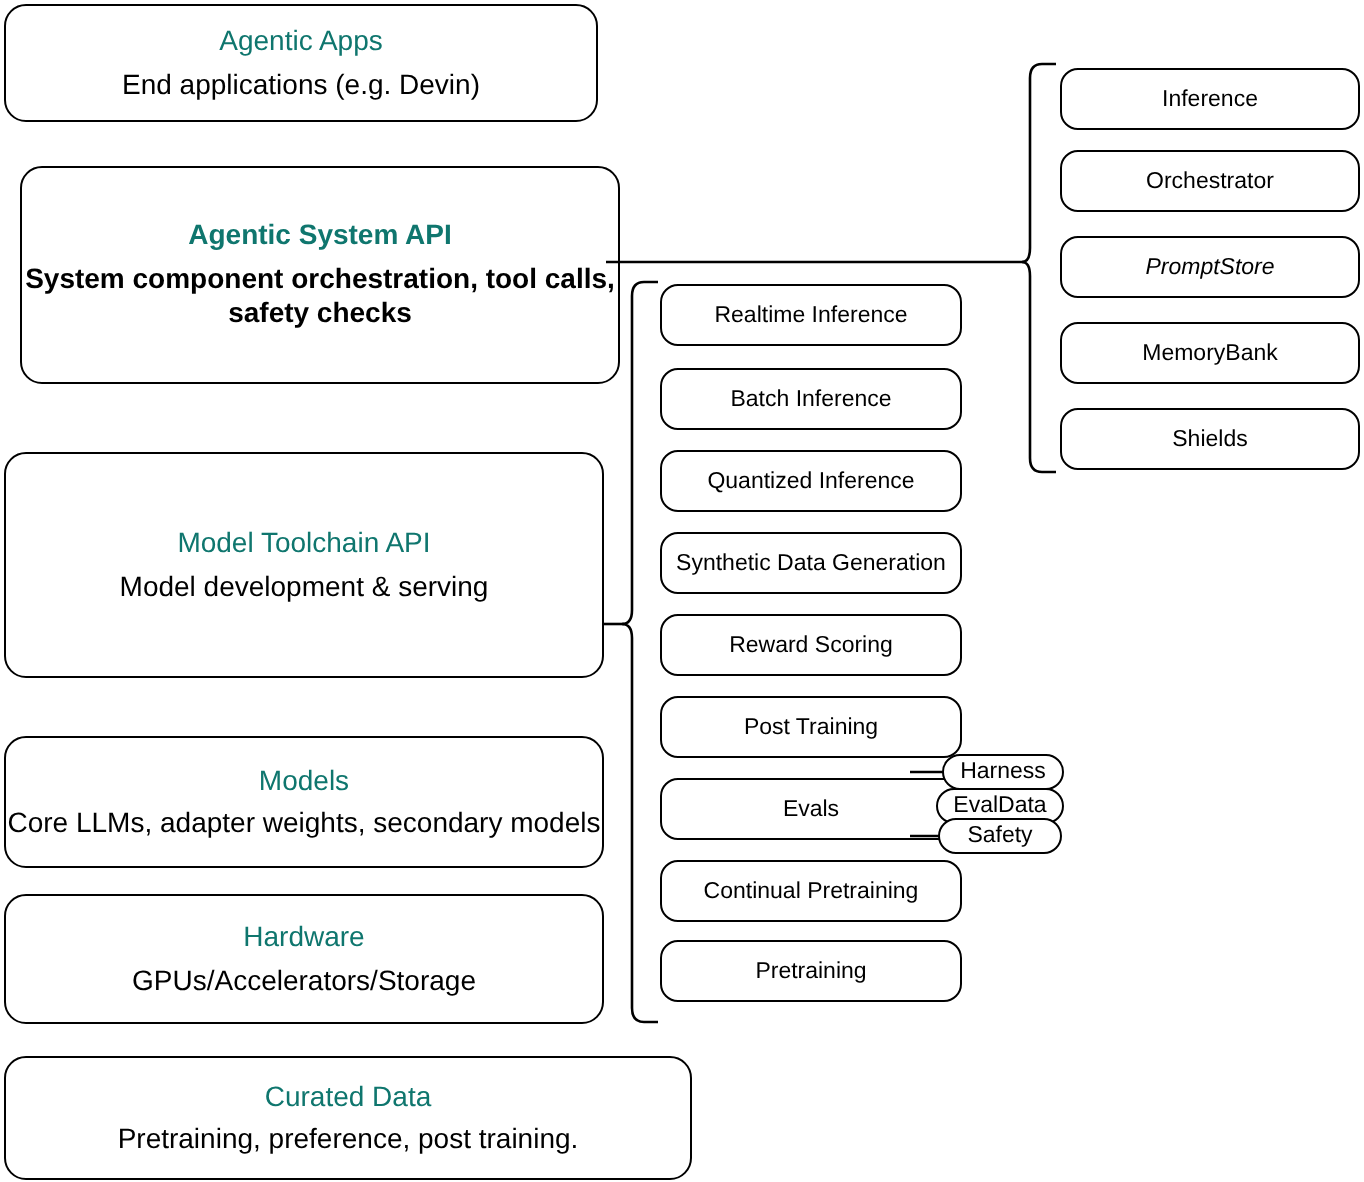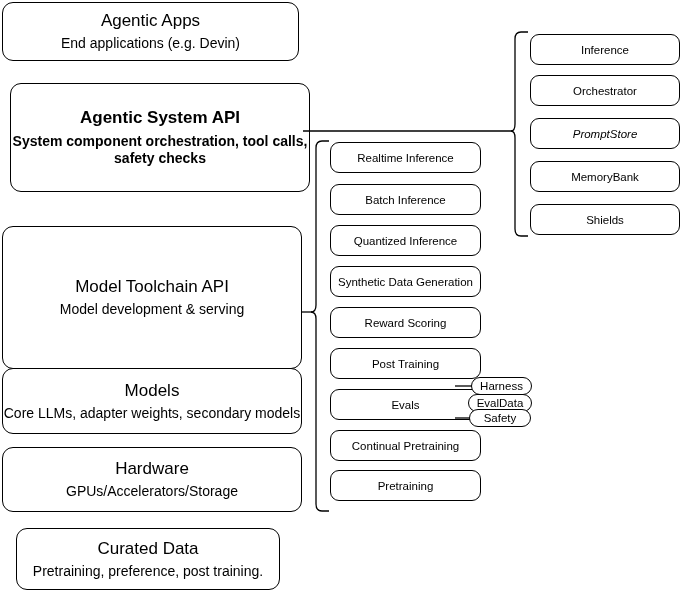--- a/index.html
+++ b/index.html
@@ -28,22 +28,22 @@
     background: #ffffff;
     border-radius: 11px;
     display: flex;
     flex-direction: column;
     align-items: center;
     justify-content: center;
     text-align: center;
     line-height: 1.25;
   }
   .node .title {
-    font-size: 17px;
-    color: #000000;
+    font-size: 14px;
+    color: #0f766e;
   }
   .node .sub {
     font-size: 14px;
     color: #000000;
     margin-top: 4px;
   }
   
   .chip {
     position: absolute;
     box-sizing: border-box;
@@ -106,36 +106,36 @@
   <div class="node" style="left:2px; top:2px; width:297px; height:59px;">
     <div class="title">Agentic Apps</div>
     <div class="sub">End applications (e.g. Devin)</div>
   </div>
 
   <div class="node" style="left:10px; top:83px; width:300px; height:109px;font-weight:bold;">
     <div class="title">Agentic System API</div>
     <div class="sub">System component orchestration, tool calls, safety checks</div>
   </div>
 
-  <div class="node" style="left:2px; top:226px; width:300px; height:143px;">
+  <div class="node" style="left:2px; top:226px; width:300px; height:113px;">
     <div class="title">Model Toolchain API</div>
     <div class="sub">Model development &amp; serving</div>
   </div>
 
   <div class="node" style="left:2px; top:368px; width:300px; height:66px;">
     <div class="title">Models</div>
     <div class="sub">Core LLMs, adapter weights, secondary models</div>
   </div>
 
   <div class="node" style="left:2px; top:447px; width:300px; height:65px;">
     <div class="title">Hardware</div>
     <div class="sub">GPUs/Accelerators/Storage</div>
   </div>
 
-  <div class="node" style="left:16px; top:528px; width:264px; height:62px;">
+  <div class="node" style="left:2px; top:528px; width:344px; height:62px;">
     <div class="title">Curated Data</div>
     <div class="sub">Pretraining, preference, post training.</div>
   </div>
 
   <div class="chip" style="left:530px; top:34px; width:150px; height:31px;">
     <span>Inference</span>
   </div>
   <div class="chip" style="left:530px; top:75px; width:150px; height:31px;">
     <span>Orchestrator</span>
   </div>

